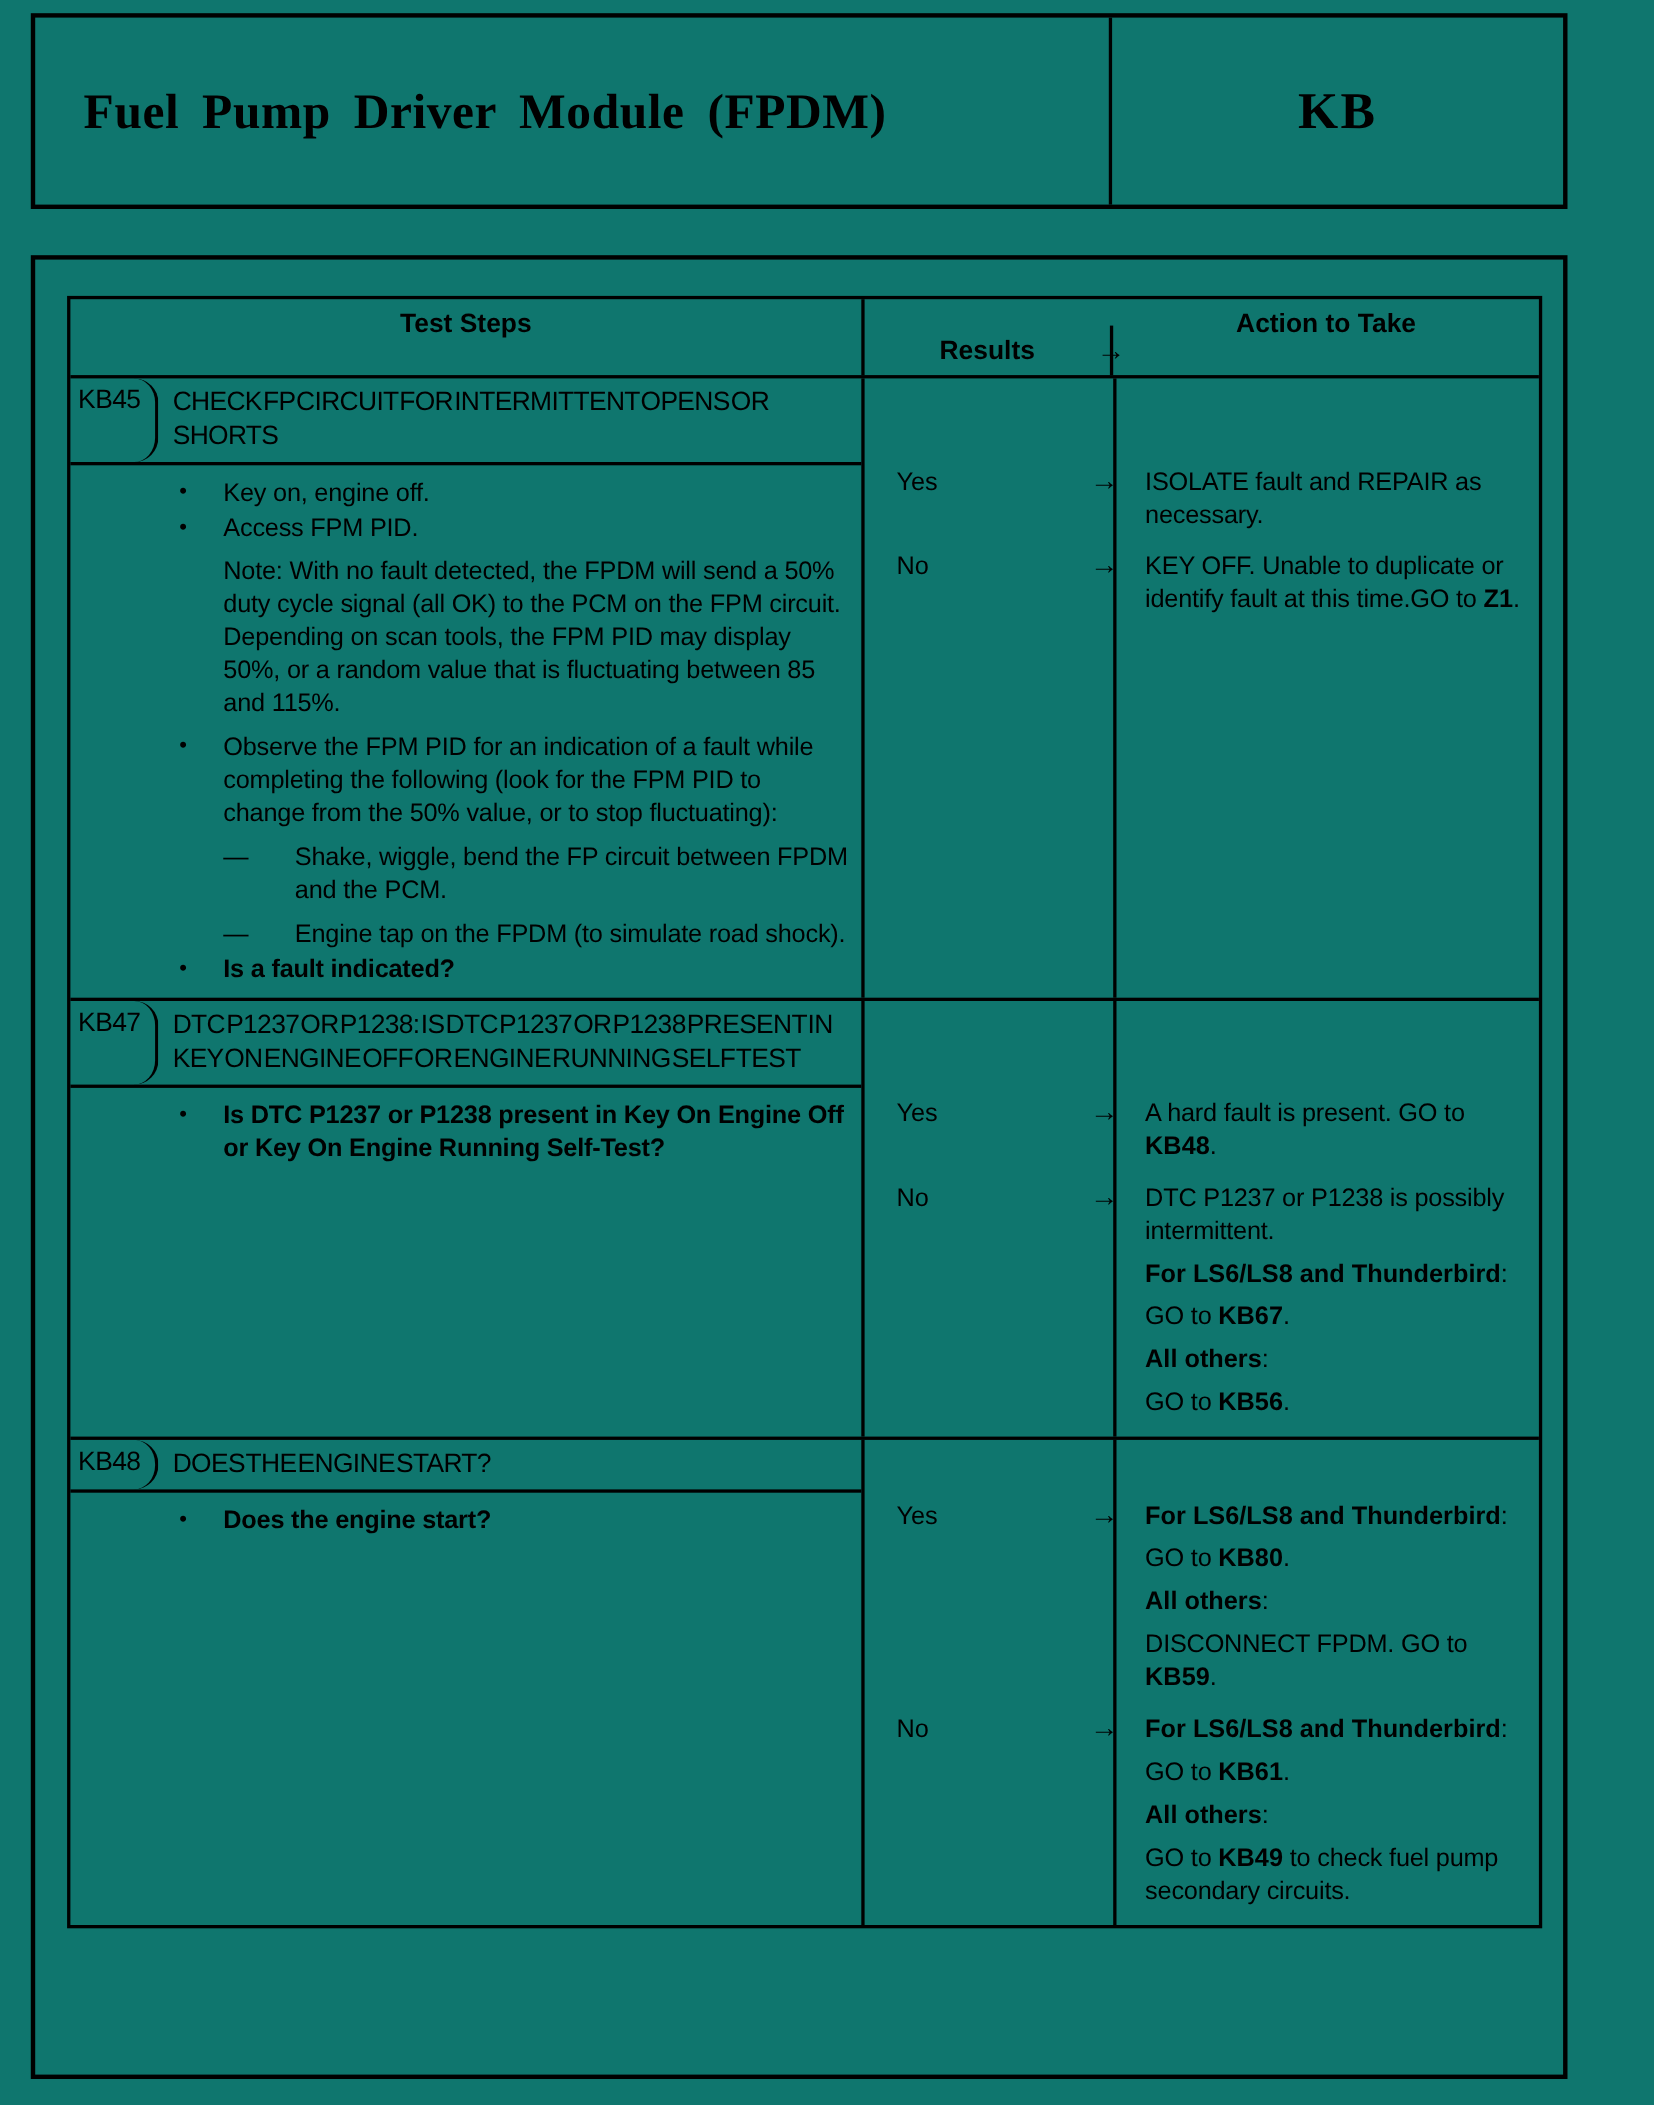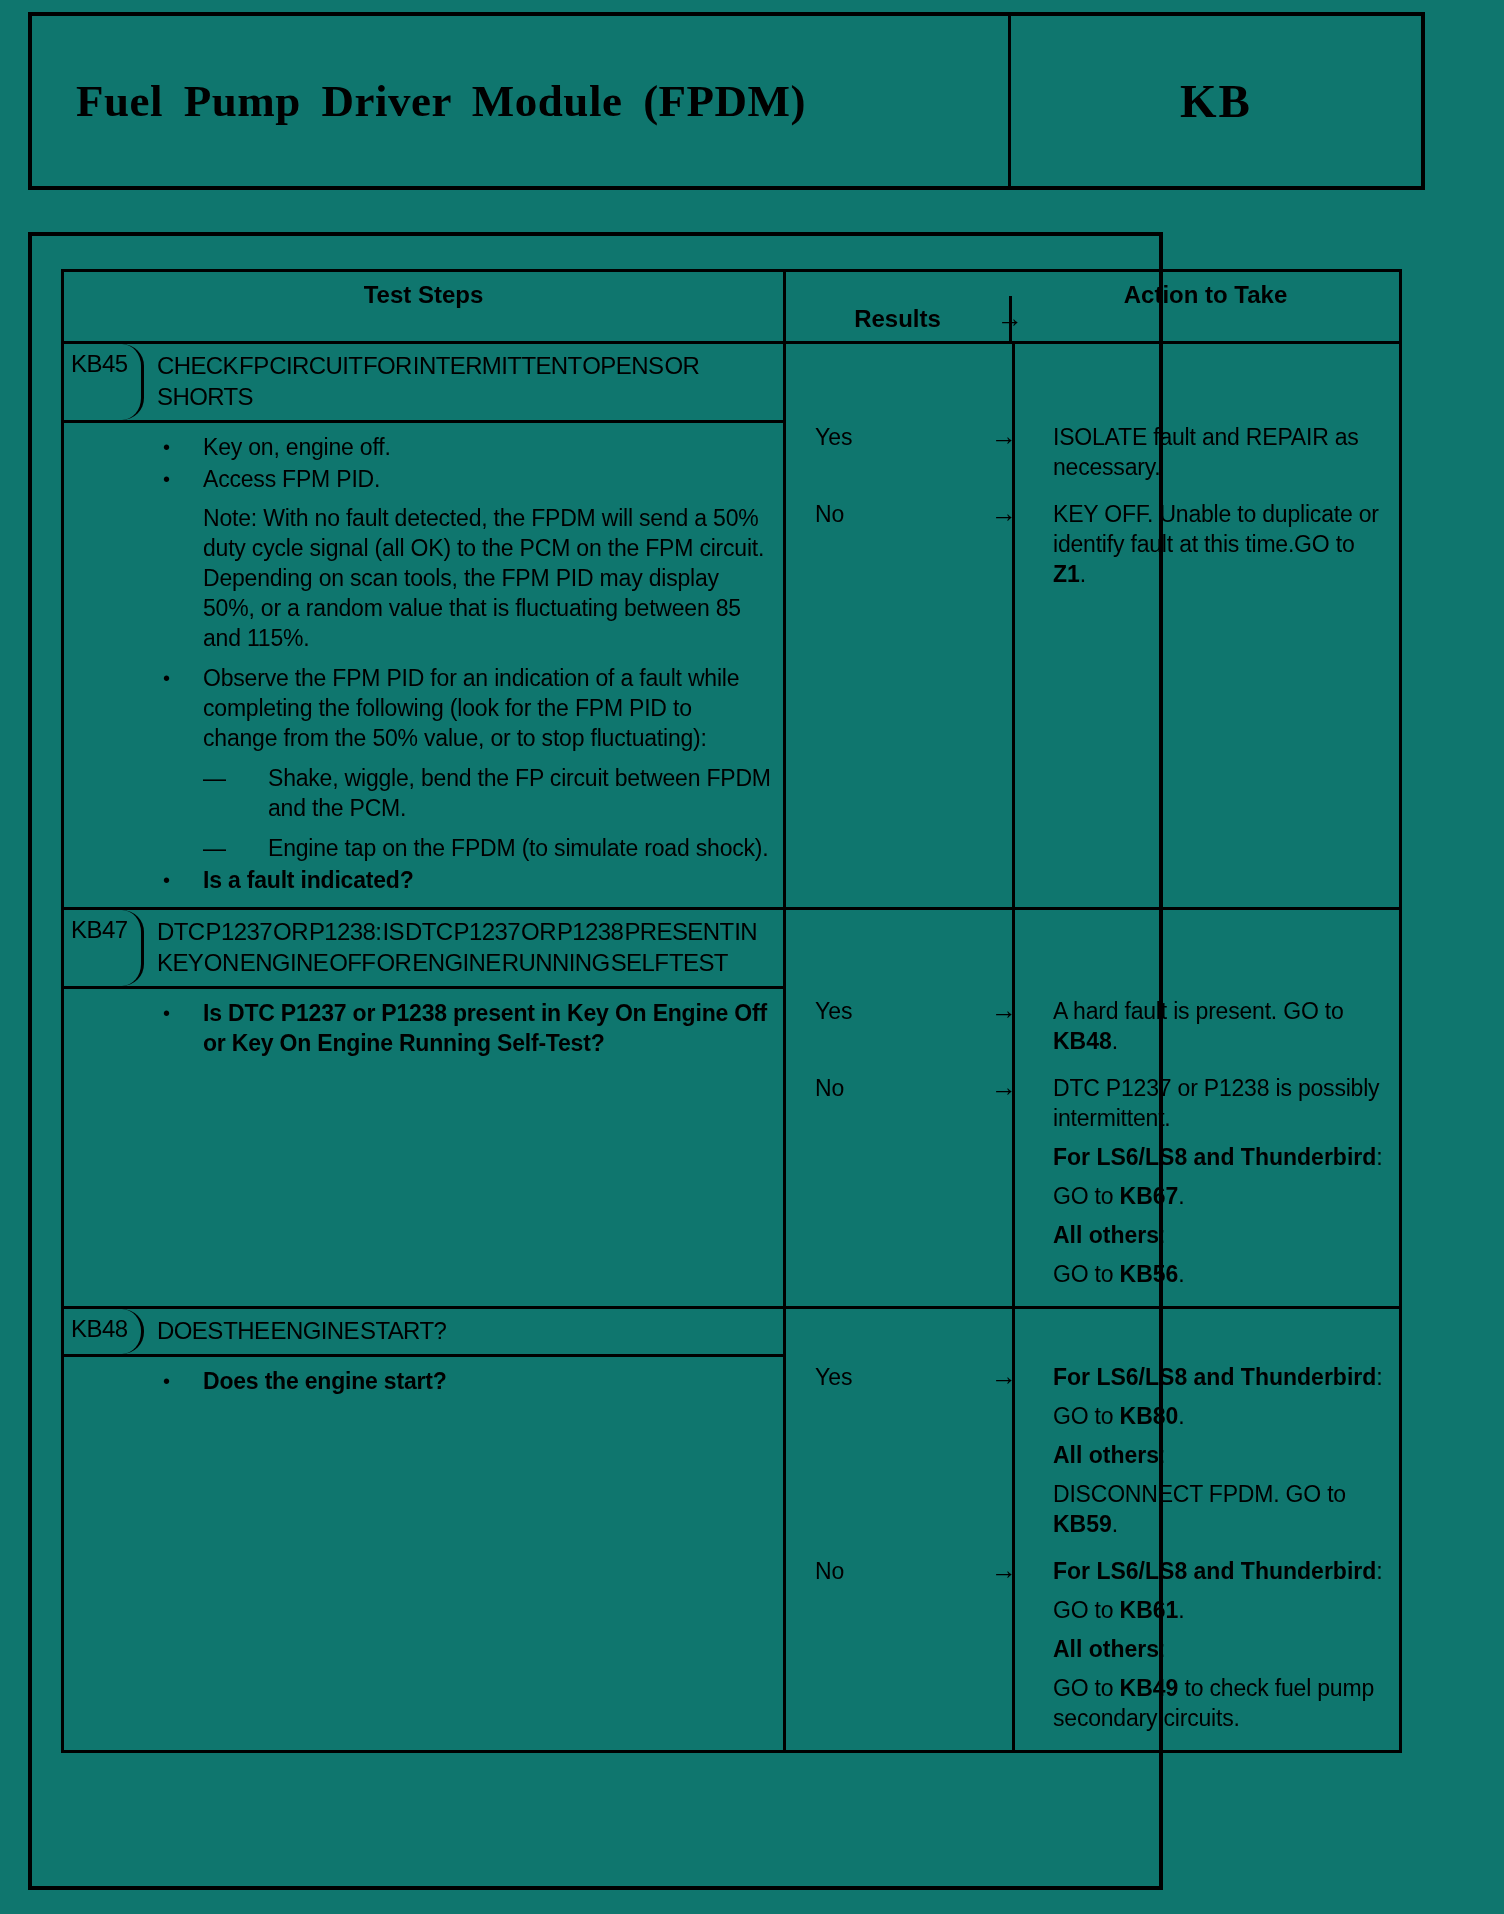--- a/index.html
+++ b/index.html
@@ -21,21 +21,21 @@
     letter-spacing:.5px;word-spacing:9px;
   }
   .header-right{
     width:410px;display:flex;align-items:center;justify-content:center;flex:none;
   }
   .header-code{
     font-family:"Liberation Serif",serif;font-weight:bold;font-size:47px;letter-spacing:2px;
   }
   
   .outer-box{
-    position:absolute;left:28px;top:232px;width:1135px;height:1658px;
+    position:absolute;left:28px;top:232px;width:1397px;height:1658px;
     border:4px solid #000;box-sizing:border-box;
   }
   
   .dtable{
     position:absolute;left:29px;top:33px;width:1341px;
     border:3px solid #000;box-sizing:border-box;
   }
   .thead{
     display:grid;grid-template-columns:722px 226px 387px;
     border-bottom:3px solid #000;
@@ -72,21 +72,21 @@
   .step .text{flex:1;}
   .step.bold .text{font-weight:bold;}
   
   .col-ra{position:relative;box-sizing:border-box;}
   .col-ra::before{
     content:"";position:absolute;left:226px;top:0;bottom:0;width:3px;background:#000;
   }
   .section:nth-of-type(1) .col-ra{padding-top:78px;}
   .section:nth-of-type(2) .col-ra{padding-top:86px;}
   .section:nth-of-type(3) .col-ra{padding-top:53px;}
-  .result-block{display:grid;grid-template-columns:226px 1fr;margin-bottom:8px;gap:12px;}
+  .result-block{display:grid;grid-template-columns:226px 1fr;margin-bottom:8px;}
   .result-label{
     position:relative;padding-left:29px;font-size:23px;line-height:30px;box-sizing:border-box;
   }
   .result-label .row-arrow{
     position:absolute;right:-5px;top:-1px;font-size:26px;z-index:2;
   }
   .action-cell{
     padding:0 12px 0 29px;font-size:23px;line-height:30px;letter-spacing:-.2px;
   }
   .action-cell p{margin:0 0 9px;}

